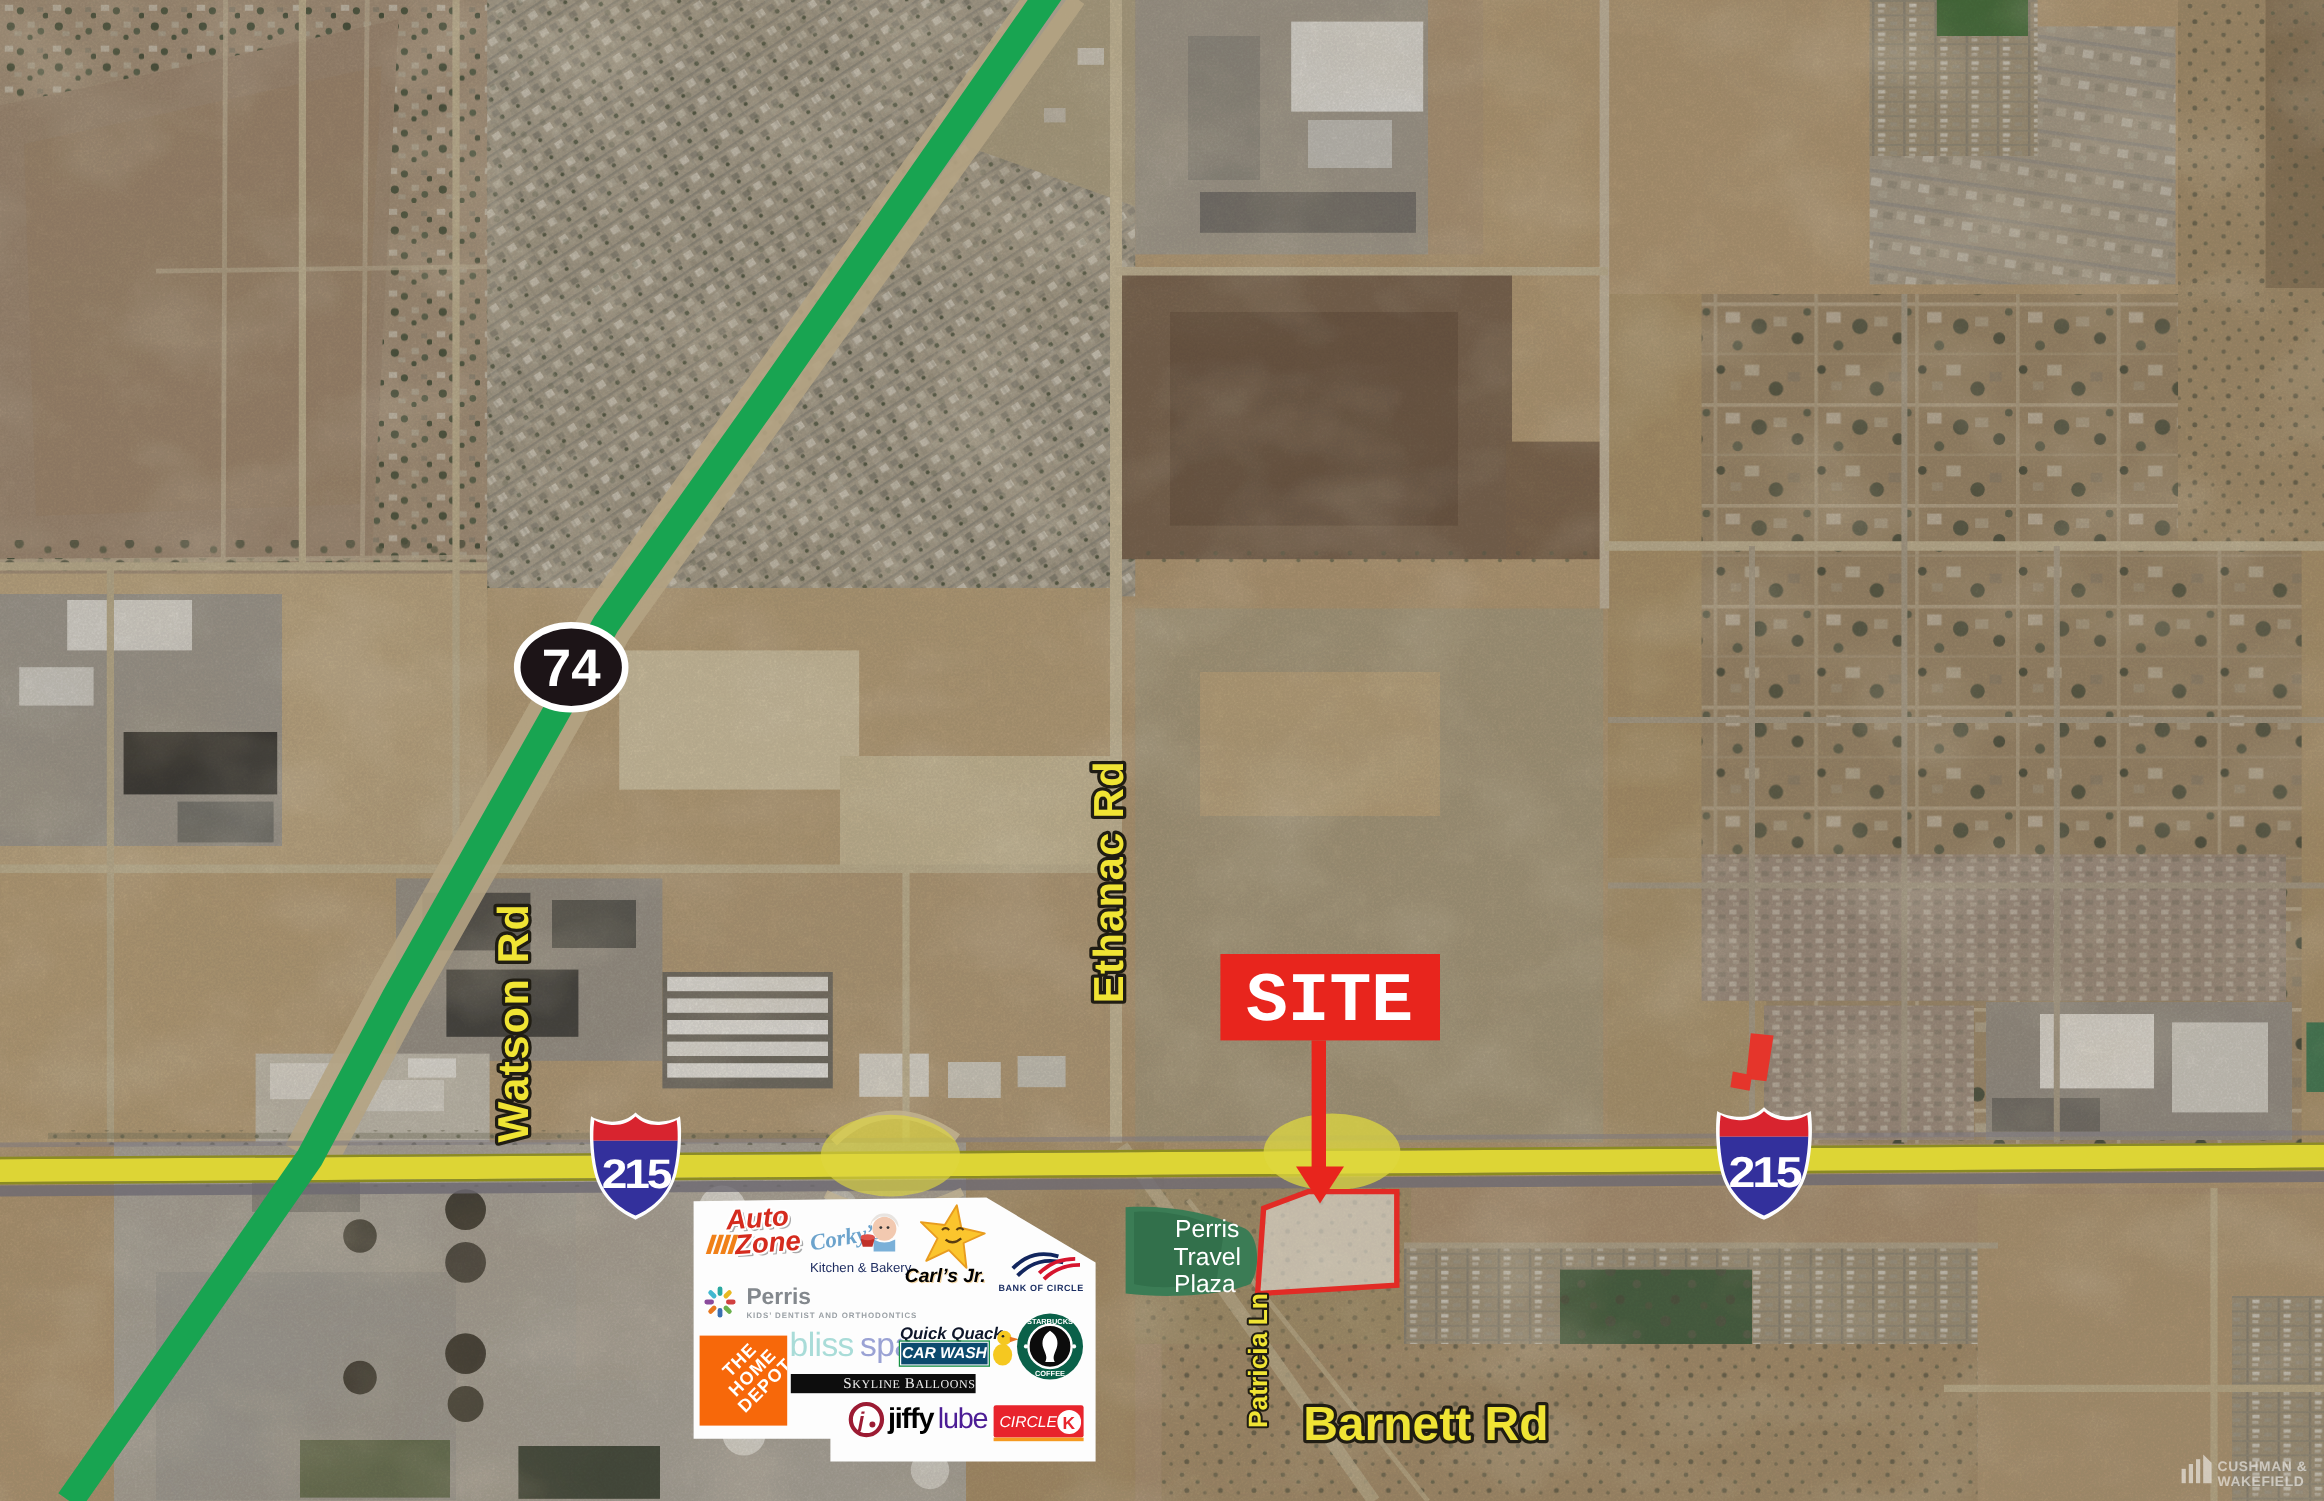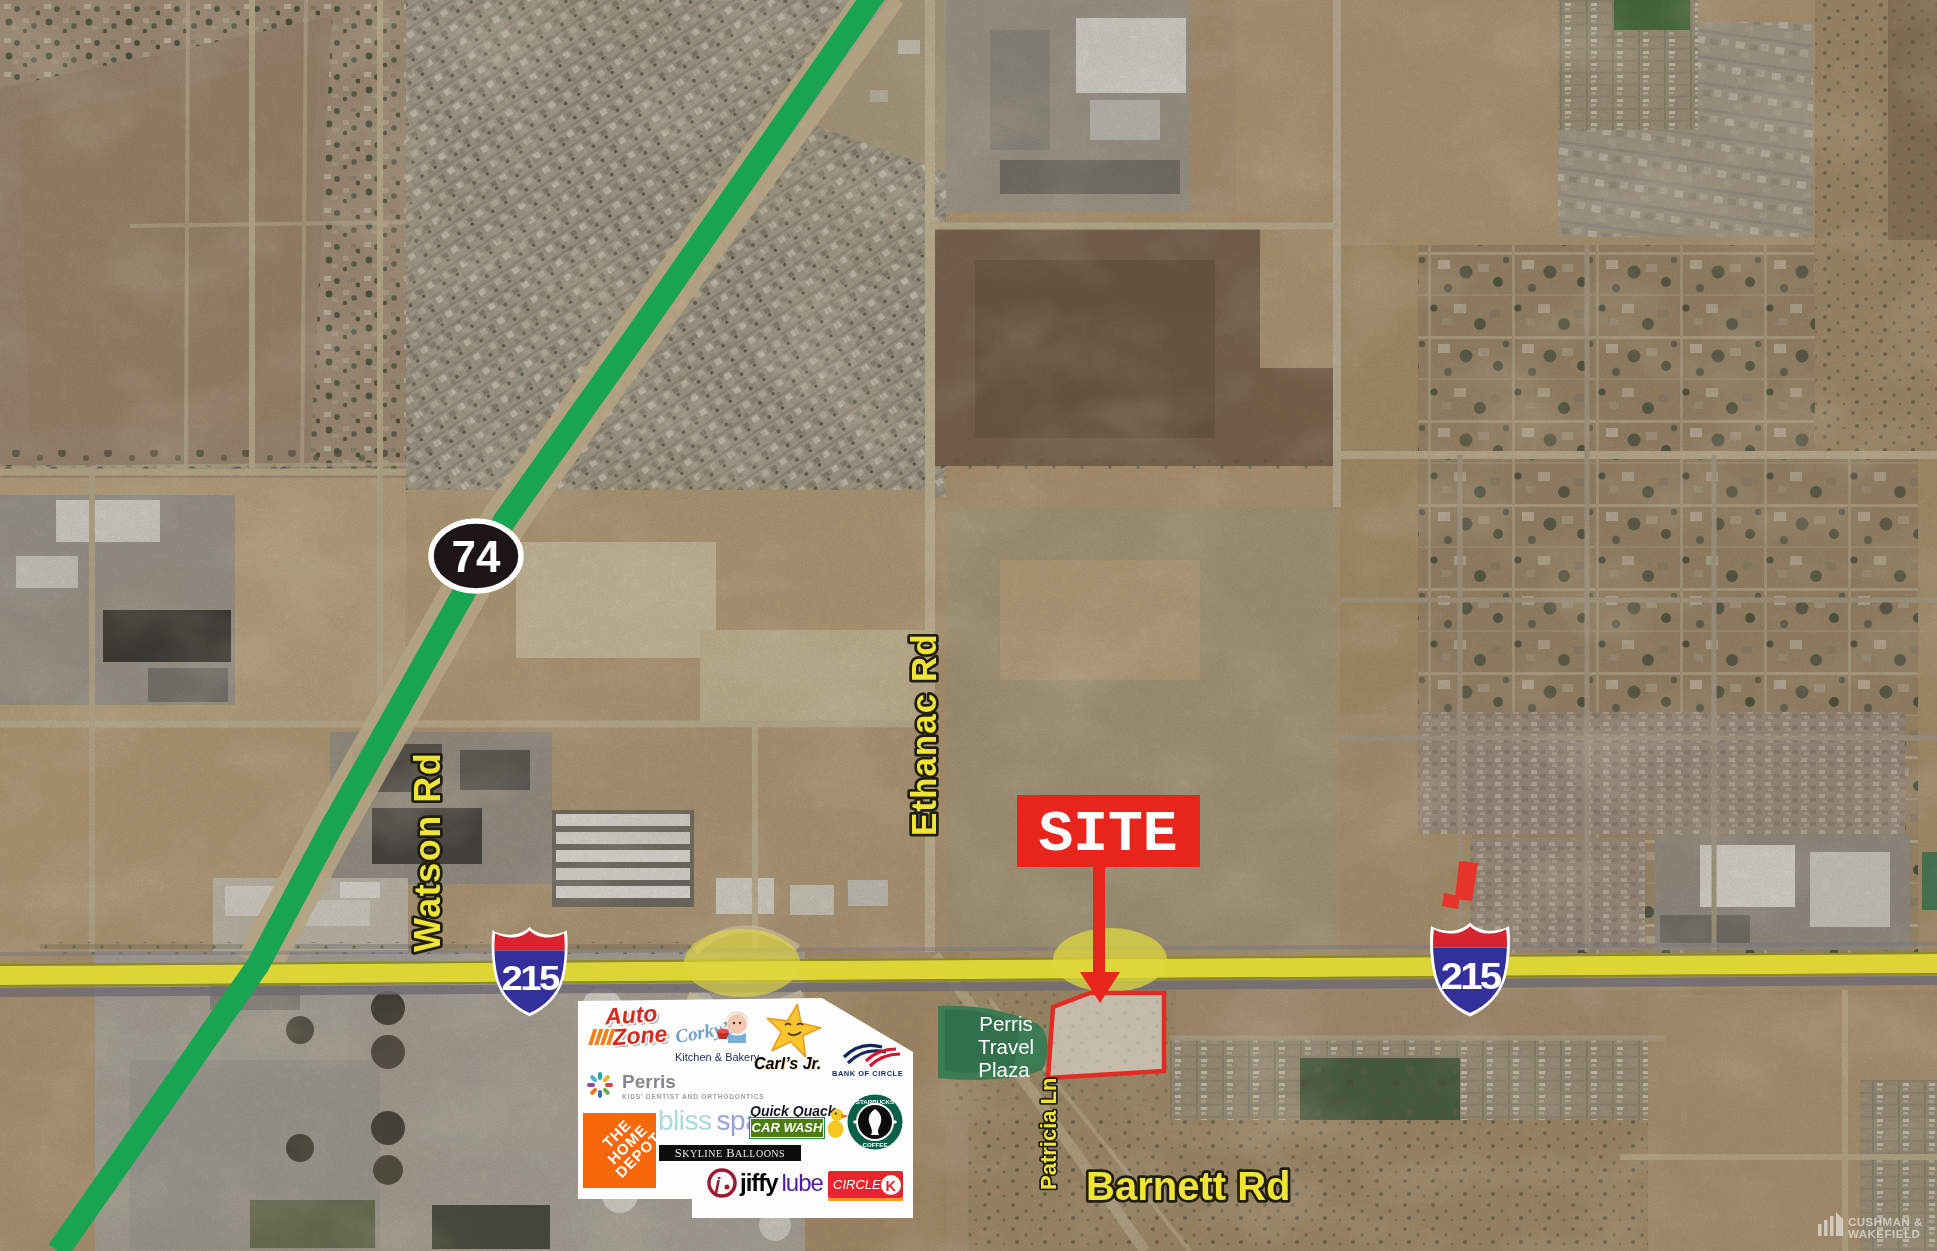--- a/index.html
+++ b/index.html
@@ -416,42 +416,42 @@
   </div>
 
   <div class="abs" style="left:5px;top:118px;width:73px;height:75px;background:#f7680a;overflow:hidden">
     <div style="position:absolute;left:-8px;top:20px;width:110px;transform:rotate(-45deg);transform-origin:40px 20px;color:#fff;font-weight:900;font-size:15px;line-height:15px;letter-spacing:1px;text-align:center">THE<br>HOME<br>DEPOT</div>
   </div>
 
   <div class="abs" style="left:80px;top:110px;width:120px;height:30px;font-size:28px;font-weight:normal;letter-spacing:-0.5px;white-space:nowrap"><span style="color:#a9dcd8">bliss</span><span style="color:#9aa2d4"> spa</span></div>
 
   <div class="abs" style="left:172px;top:108px;width:100px;height:42px">
     <div style="font-style:italic;font-weight:900;font-size:14px;color:#0f172a;text-shadow:-1px -1px 0 #fff,1px -1px 0 #fff,-1px 1px 0 #fff,1px 1px 0 #fff;white-space:nowrap">Quick Quack</div>
-    <div style="position:absolute;left:0;top:15px;width:72px;height:18px;background:#4d7c0f;border:1.5px solid #fff;outline:1px solid #169245;color:#fff;font-style:italic;font-weight:900;font-size:13px;text-align:center;line-height:18px">CAR WASH</div>
+    <div style="position:absolute;left:0;top:15px;width:72px;height:18px;background:#0c4a6e;border:1.5px solid #fff;outline:1px solid #169245;color:#fff;font-style:italic;font-weight:900;font-size:13px;text-align:center;line-height:18px">CAR WASH</div>
     <svg class="abs" style="left:76px;top:4px" width="24" height="34" viewBox="0 0 24 34">
       <circle cx="11" cy="8" r="6" fill="#f5c820"></circle>
       <path d="M15.5,7 L23,9 L15.5,11.5 Z" fill="#e87820"></path>
       <ellipse cx="9.5" cy="22" rx="8" ry="9" fill="#f5c820"></ellipse>
       <circle cx="9.8" cy="6.5" r="1.1" fill="#222"></circle>
     </svg>
   </div>
 
   <div class="abs" style="left:268px;top:98px">
     <svg width="58" height="58" viewBox="0 0 58 58">
       <circle cx="29" cy="29" r="27.5" fill="#0a6149"></circle>
       <circle cx="29" cy="29" r="18" fill="#0c0c0c" stroke="#ffffff" stroke-width="2"></circle>
       <path d="M29,16 C34.5,19.5 36.5,25 34.5,30.5 C32.5,36 31,38 33,42 L25,42 C27,38 25.5,36 23.5,30.5 C21.5,25 23.5,19.5 29,16 Z" fill="#ffffff"></path>
       <circle cx="9" cy="29" r="1.8" fill="#fff"></circle>
           <circle cx="49" cy="29" r="1.8" fill="#fff"></circle>
       <text x="29" y="10.5" font-size="6.2" font-weight="bold" fill="#fff" text-anchor="middle">STARBUCKS</text>
       <text x="29" y="53.5" font-size="6.2" font-weight="bold" fill="#fff" text-anchor="middle">COFFEE</text>
     </svg>
   </div>
 
-  <div class="abs" style="left:81px;top:150px;width:142px;height:16px;background:#0d0d0d;color:#efefef;font-family:'Liberation Serif',serif;font-size:12.5px;text-align:center;line-height:16px;letter-spacing:0.5px">S<span style="font-size:10px">KYLINE</span> B<span style="font-size:10px">ALLOONS</span></div>
+  <div class="abs" style="left:81px;top:150px;width:154px;height:16px;background:#0d0d0d;color:#efefef;font-family:'Liberation Serif',serif;font-size:12.5px;text-align:right;line-height:16px;letter-spacing:0.5px">S<span style="font-size:10px">KYLINE</span> B<span style="font-size:10px">ALLOONS</span></div>
 
   <div class="abs" style="left:128px;top:172px;width:120px;height:36px">
     <svg width="32" height="32" viewBox="0 0 32 32">
           <circle cx="16" cy="16" r="13" fill="#fff" stroke="#9c1b33" stroke-width="3.5"></circle>
           <text x="9" y="23" font-size="19" font-weight="bold" fill="#9c1b33" font-style="italic">j</text>
           <circle cx="21" cy="20" r="2.5" fill="#9c1b33"></circle>
         </svg>
     <div style="position:absolute;left:34px;top:2px;font-size:24px;letter-spacing:-1px;white-space:nowrap"><span style="font-weight:bold;color:#000000">jiffy</span><span style="color:#4c1d95"> lube</span></div>
   </div>
 

